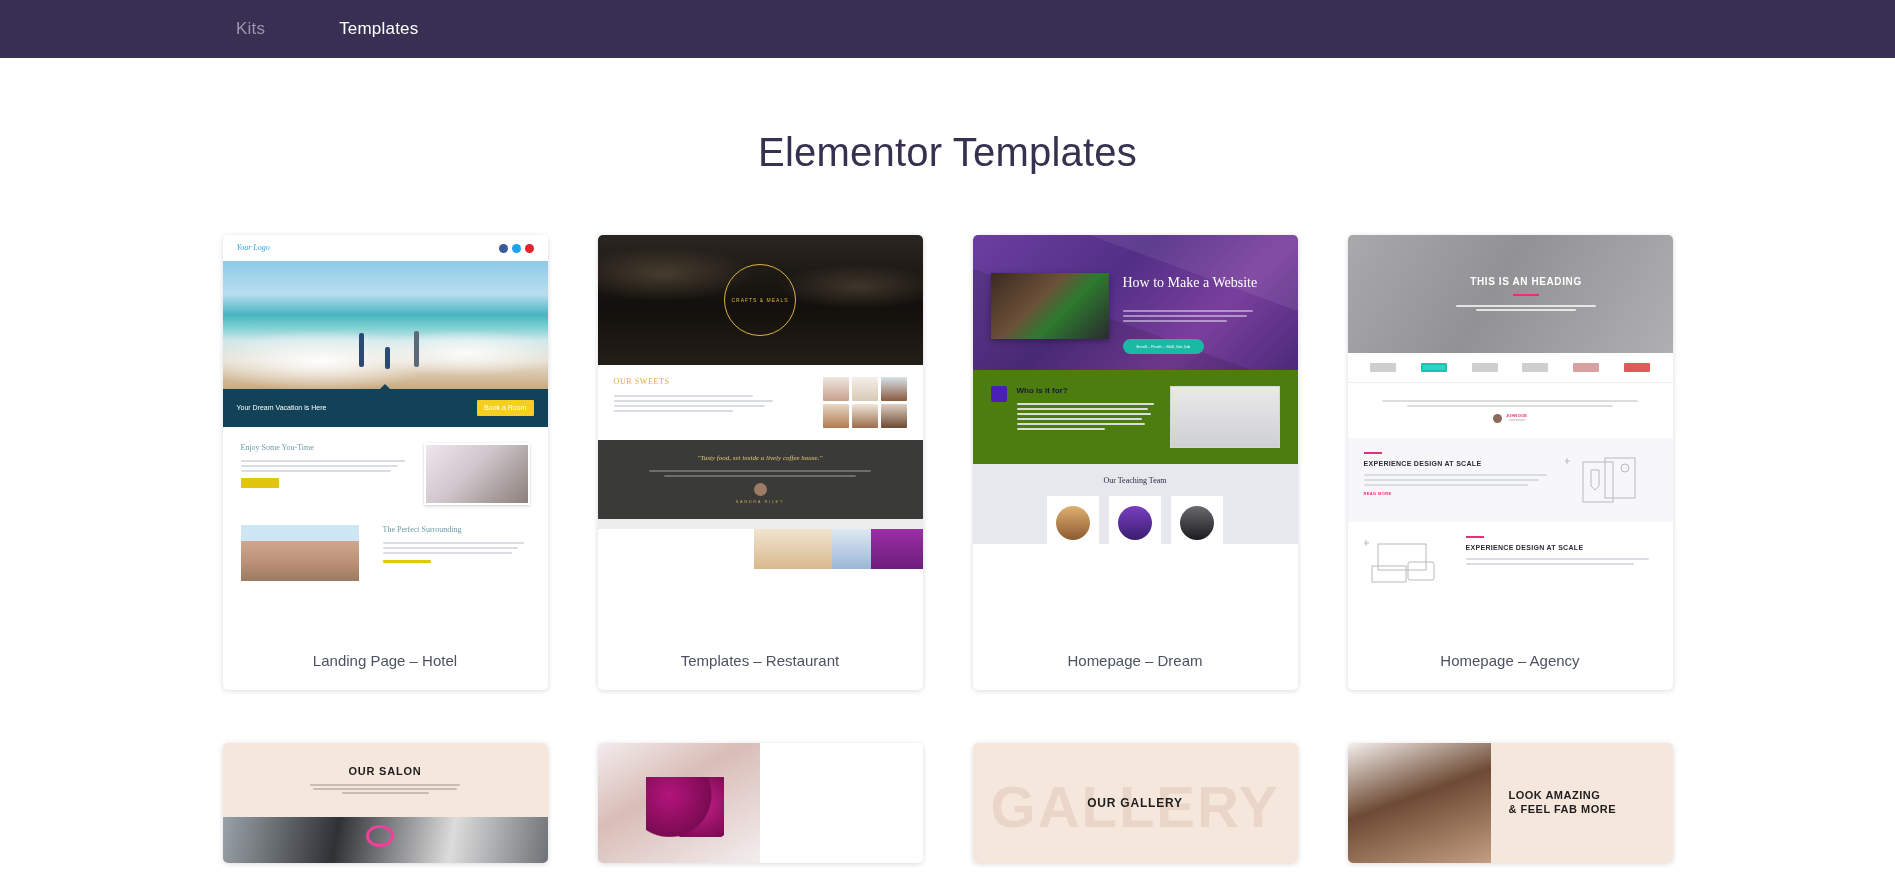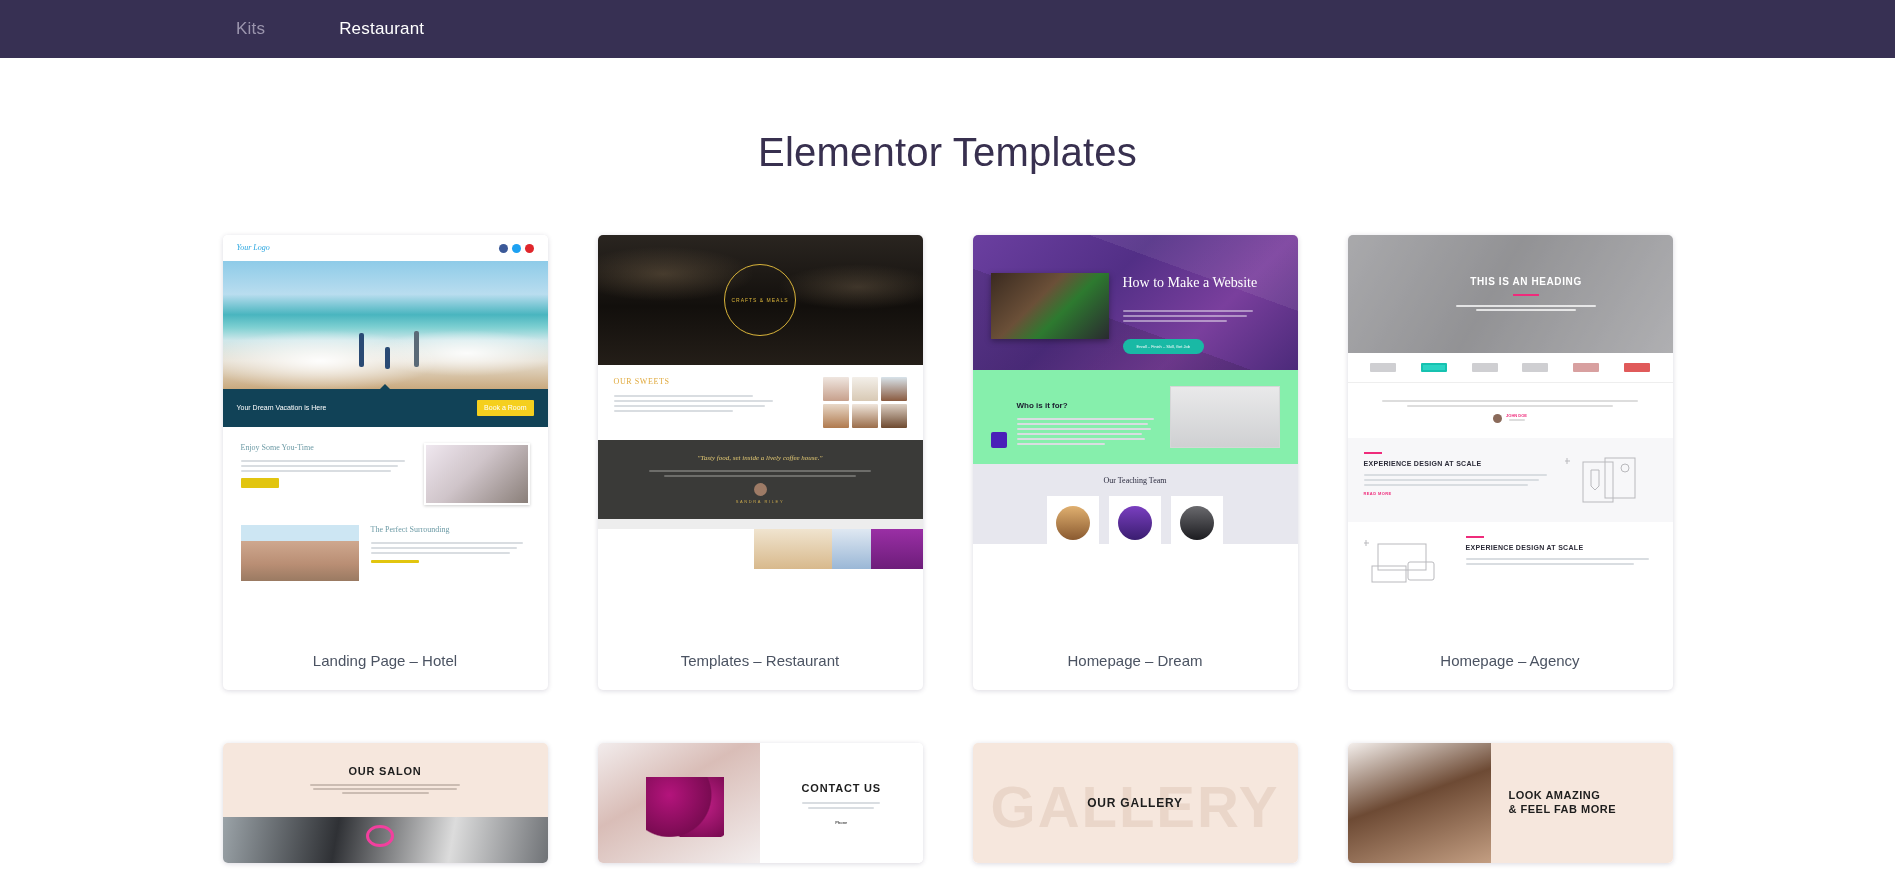--- a/index.html
+++ b/index.html
@@ -127,21 +127,21 @@
                 linear-gradient(20deg, rgba(0,0,0,.12) 0 40%, transparent 40%);}
   .stu-vid { position:absolute; left:18px; top:38px; width:118px; height:66px;
      background:linear-gradient(135deg,#3a2a20,#6b5038 40%,#2d7a2f 60%,#2a2a30);
      box-shadow:0 2px 6px rgba(0,0,0,.35); z-index:2; }
   .stu-h { position:absolute; left:150px; top:40px; color:#fff; font-size:14px;
      font-family:"Liberation Serif",serif; z-index:2; line-height:1.2; }
   .stu-p { position:absolute; left:150px; top:72px; width:130px; z-index:2; }
   .stu-p .ln { background:rgba(255,255,255,.45); }
   .stu-btn { position:absolute; left:150px; top:104px; background:#19b9a5; color:#fff;
      font-size:4px; padding:5px 14px; border-radius:9px; z-index:2; }
-  .stu-who { background:#86efac; padding:16px 18px; display:flex; gap:10px;align-items:flex-end; }
+  .stu-who { background:#4d7c0f; padding:16px 18px; display:flex; gap:10px; }
   .stu-ico { width:16px; height:16px; background:#4a1fb8; border-radius:2px; flex:none; }
   .stu-h2 { font-size:8px; color:#1a1a2e; font-weight:bold; }
   .stu-pic { width:110px; height:62px; background:linear-gradient(#e9e9ea,#cfd0d2);
      border:1px solid #d6d6d8; position:relative; flex:none; }
   .stu-team { background:#e7e7ee; padding:12px 0 0; text-align:center; }
   .stu-th { font-size:8px; color:#2a2a3e; font-family:"Liberation Serif",serif; }
   .stu-row { display:flex; gap:10px; justify-content:center; margin-top:9px; }
   .stu-card { width:52px; height:48px; background:#fff; display:flex; align-items:flex-end; justify-content:center; }
   .stu-av { width:34px; height:34px; border-radius:50%; margin-bottom:4px; }
 
@@ -194,21 +194,21 @@
   .look-img { width:44%; background:linear-gradient(160deg,#f4efec,#6d4a34 45%,#c39e82); }
   .look-r { width:56%; background:#f6e7dd; display:flex; flex-direction:column;
      justify-content:center; padding-left:18px; }
   .look-h { font-size:11px; font-weight:bold; color:#1d1d1d; letter-spacing:.5px; line-height:1.25; }
 </style>
 </head>
 <body>
 
 <div class="topnav">
   <a class="nav-link" href="#">Kits</a>
-  <a class="nav-link active" href="#">Restaurant</a>
+  <a class="nav-link active" href="#">Templates</a>
 </div>
 
 <h1 class="page-title">Elementor Templates</h1>
 
 <div class="grid">
 
   <div class="card">
     <div class="card-thumb">
       <div class="mini">
         <div class="hot-bar">
@@ -236,21 +236,21 @@
                 <div class="ln" style="width:96%"></div>
                   <div class="ln" style="width:92%"></div>
                   <div class="ln" style="width:88%"></div>
               </div>
               <div class="ybtn"></div>
             </div>
             <div class="hot-img" style="width:106px; height:62px;"></div>
           </div>
           <div style="display:flex; gap:12px; margin-top:20px;">
             <div style="width:118px; height:56px; background:linear-gradient(#cde6f3 0 28%,#cfa88f 28%,#b98e74 70%,#9a7a62);"></div>
-            <div style="flex:1;">
+            <div style="flex:1;margin-left:12px;">
               <div class="hot-h">The Perfect Surrounding</div>
               <div style="margin-top:6px;">
                 <div class="ln" style="width:96%"></div>
                   <div class="ln" style="width:92%"></div>
                   <div class="ln" style="width:88%"></div>
               </div>
               <div class="ybtn" style="height:3px; background:#e2c50f; width:48px;"></div>
             </div>
           </div>
         </div>
@@ -433,28 +433,20 @@
         </div>
       </div>
       <div class="sal-img"></div>
     </div>
   </div>
 
   <div class="card partial">
     <div class="card-thumb">
       <div class="con-wrap">
         <div class="con-img"></div>
-        <div class="con-r">
-          <div class="sal-h">CONTACT US</div>
-          <div style="width:78px; margin-top:5px;">
-            <div class="ln" style="width:100%"></div>
-              <div class="ln" style="width:84%; margin-left:8%"></div>
-          </div>
-          <div style="font-size:4px; color:#555; margin-top:8px; font-weight:bold;">Phone</div>
-        </div>
       </div>
     </div>
   </div>
 
   <div class="card partial">
     <div class="card-thumb">
       <div class="gal">
         <div class="gal-big">GALLERY</div>
         <div class="gal-h">OUR GALLERY</div>
       </div>

